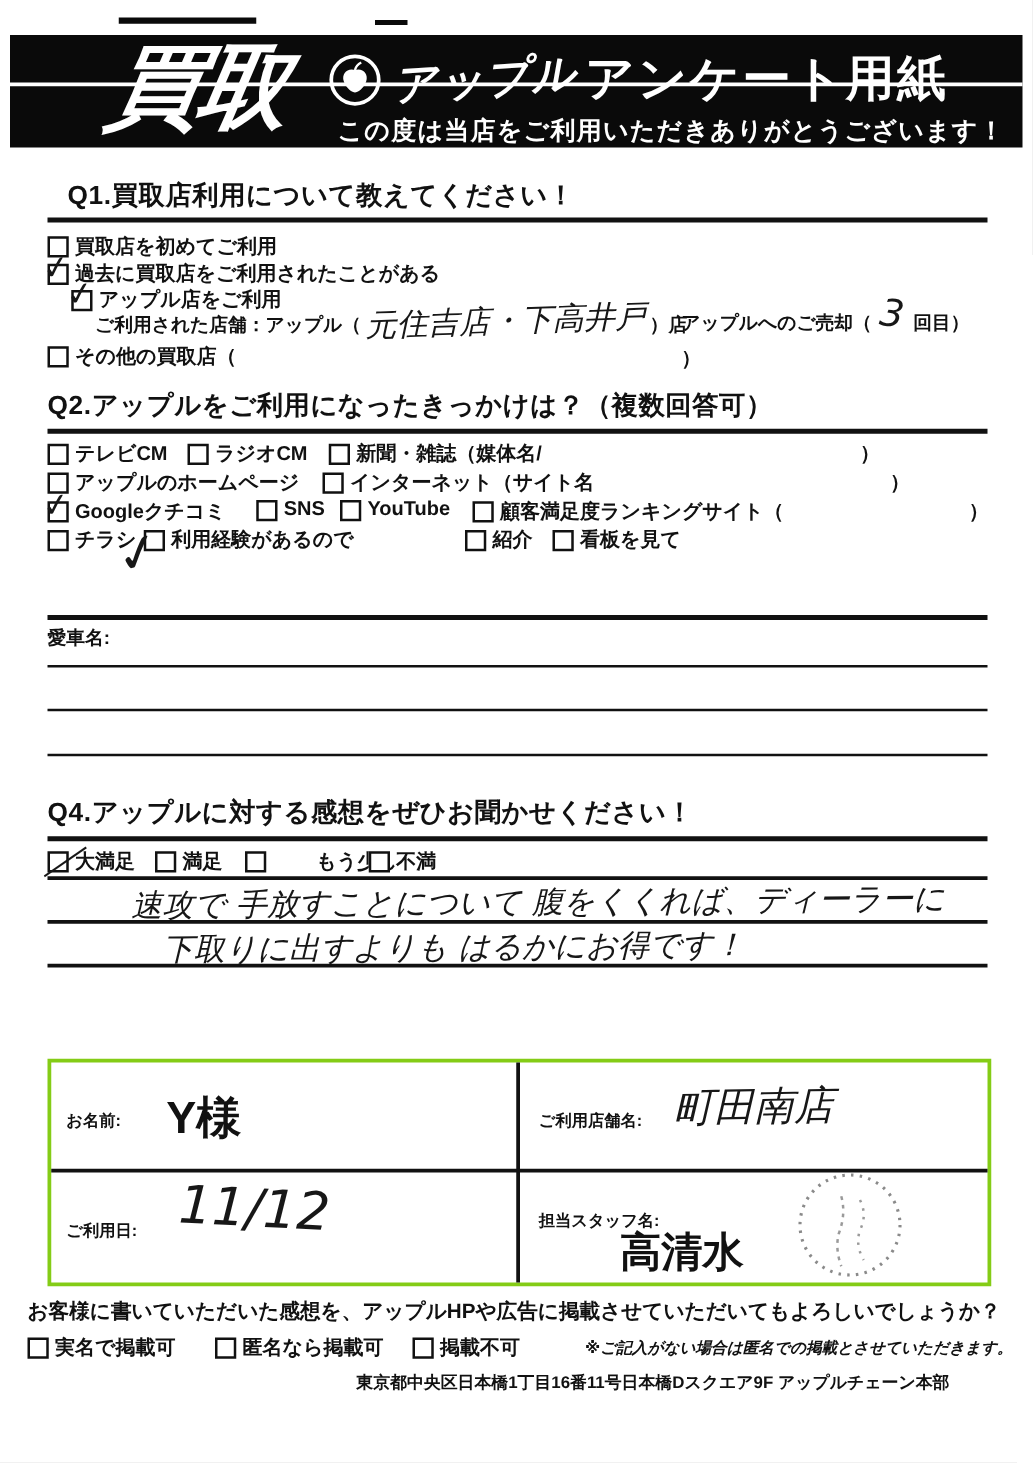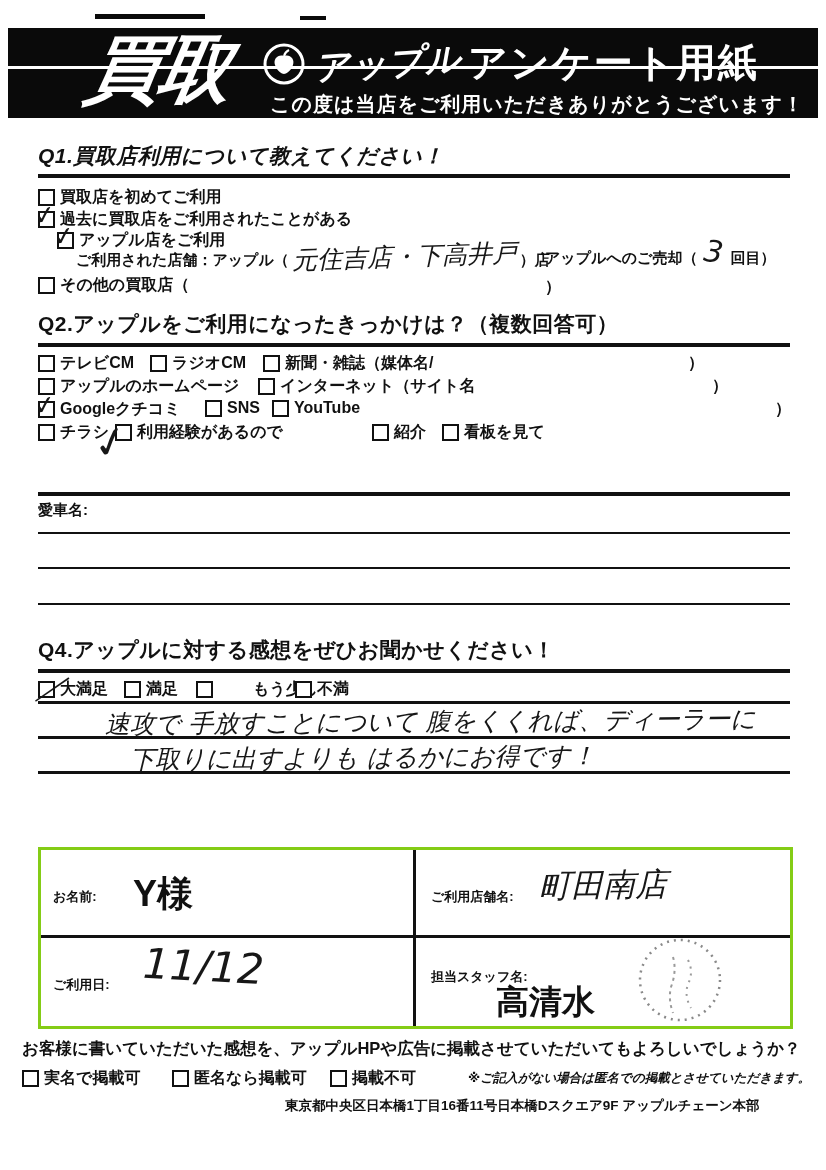--- a/index.html
+++ b/index.html
@@ -56,21 +56,21 @@
     <svg class="apple-ico" width="44" height="44" viewBox="0 0 44 44">
       <circle cx="22" cy="22" r="19" fill="none" stroke="#fff" stroke-width="3"></circle>
       <path d="M22 14 c-6 -2 -11 3 -9 9 c2 6 7 9 9 9 c2 0 7 -3 9 -9 c2 -6 -3 -11 -9 -9 z" fill="#fff"></path>
       <path d="M22 14 c1 -4 3 -5 5 -6" fill="none" stroke="#fff" stroke-width="2"></path>
     </svg>
     <div class="apple-script">アップル</div>
     <div class="sheet-title">アンケート用紙</div>
     <div class="tagline">この度は当店をご利用いただきありがとうございます！</div>
   </div>
 
-  <div class="qtitle" style="left:38px;top:142px;font-style:italic;">Q1.買取店利用について教えてください！</div>
+  <div class="qtitle" style="left:54px;top:142px;">Q1.買取店利用について教えてください！</div>
   <div class="qunder" style="top:174px;"></div>
 
   <div class="opt" style="left:38px;top:187px;">
     <span class="cbx"></span>
     <span>買取店を初めてご利用</span>
   </div>
   <div class="opt" style="left:38px;top:209px;">
     <span class="cbx checked">
         <span class="tick hw">✓</span>
       </span>
@@ -133,20 +133,24 @@
       </span>
     <span>Googleクチコミ</span>
   </div>
   <div class="opt" style="left:205px;top:399px;">
     <span class="cbx"></span>
     <span>SNS</span>
   </div>
   <div class="opt" style="left:272px;top:399px;">
     <span class="cbx"></span>
     <span>YouTube</span>
+  </div>
+  <div class="opt" style="left:378px;top:399px;">
+    <span class="cbx"></span>
+    <span>顧客満足度ランキングサイト（</span>
   </div>
   <div class="paren" style="left:775px;top:399px;">）</div>
 
   <div class="opt" style="left:38px;top:422px;">
     <span class="cbx"></span>
     <span>チラシ</span>
   </div>
   <div class="opt" style="left:115px;top:422px;">
     <span class="cbx checked">
         <span class="tick hw tick-big">✓</span>

